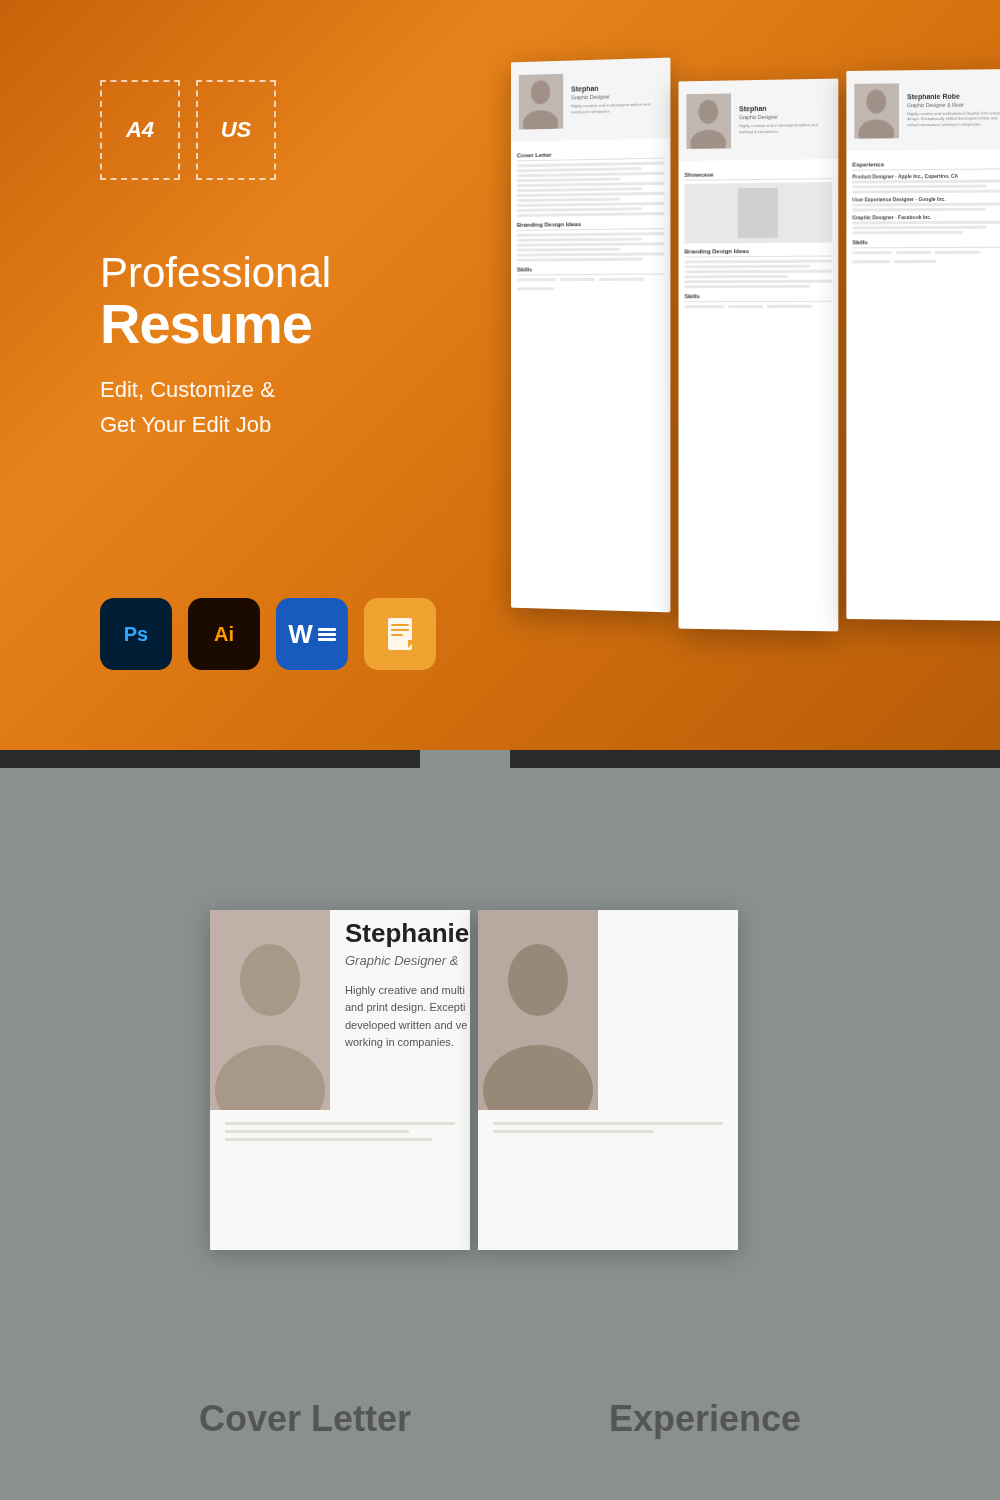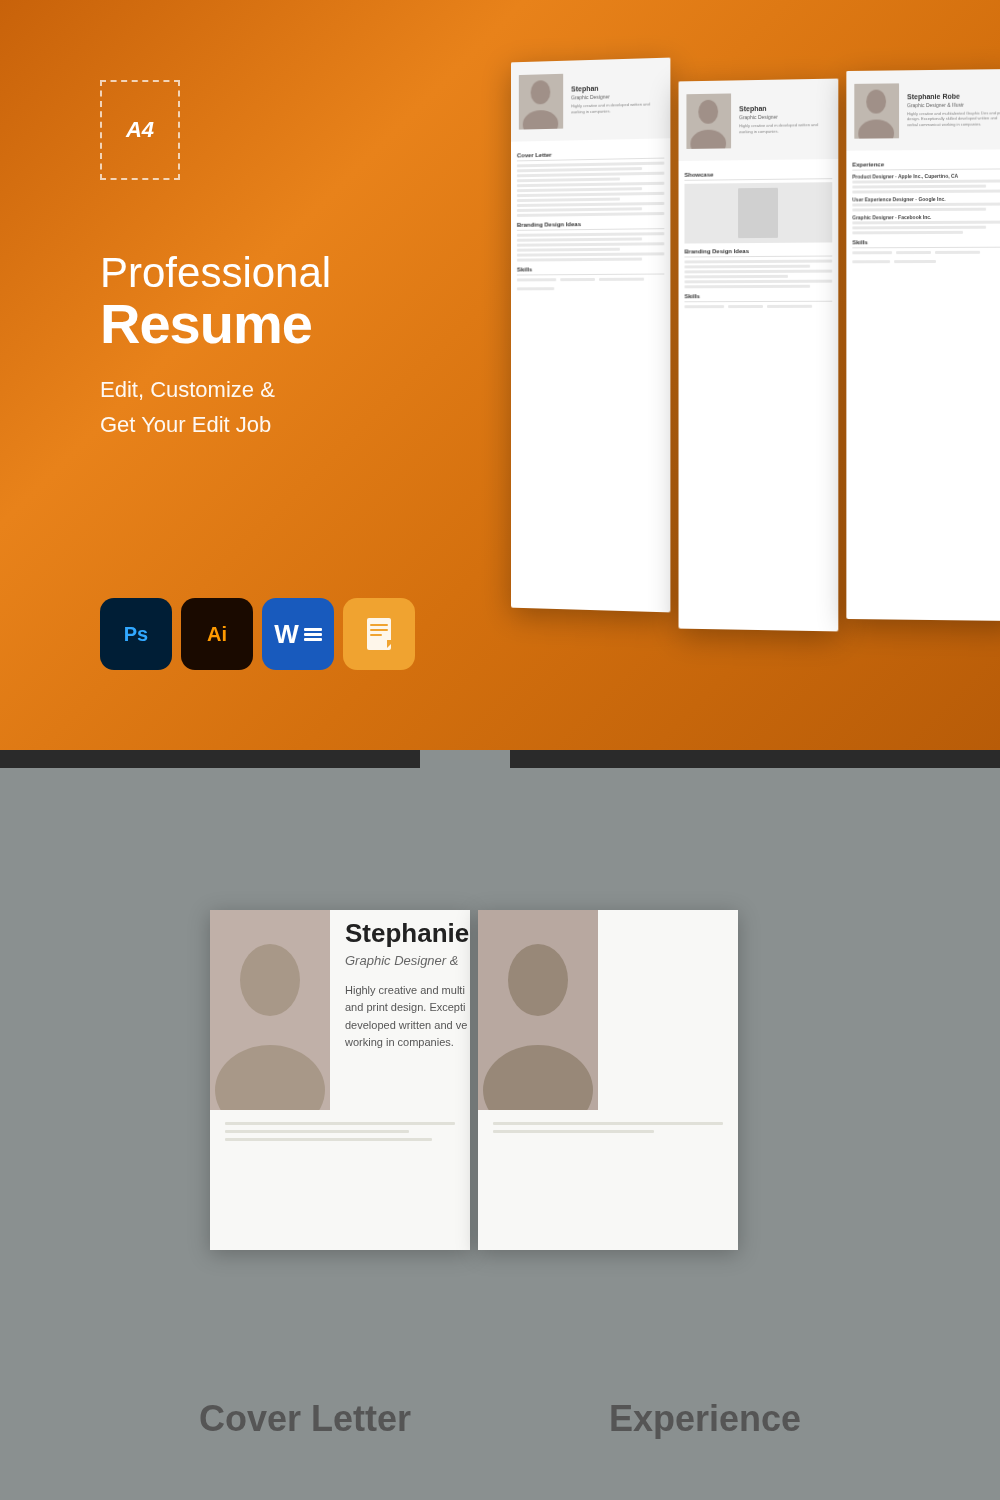--- a/index.html
+++ b/index.html
@@ -70,21 +70,21 @@
       margin-top: 20px;
       line-height: 1.6;
     }
 
     
     .app-icons {
       position: absolute;
       bottom: 80px;
       left: 100px;
       display: flex;
-      gap: 9px;
+      gap: 16px;
     }
 
     .app-icon {
       width: 72px;
       height: 72px;
       border-radius: 14px;
       display: flex;
       align-items: center;
       justify-content: center;
       font-weight: 900;
@@ -375,20 +375,23 @@
     }
   </style>
 </head>
 <body>
 
 <div class="top-section">
 
   <div class="size-badges">
     <div class="size-badge">
       <span>A4</span>
+    </div>
+    <div class="size-badge">
+      <span>US</span>
     </div>
   </div>
 
   <div class="headline">
     <div class="headline-professional">Professional</div>
     <div class="headline-resume">Resume</div>
     <div class="headline-sub">
       <span>Edit, Customize &amp;</span><br>
       <span>Get Your Edit Job</span>
     </div>

